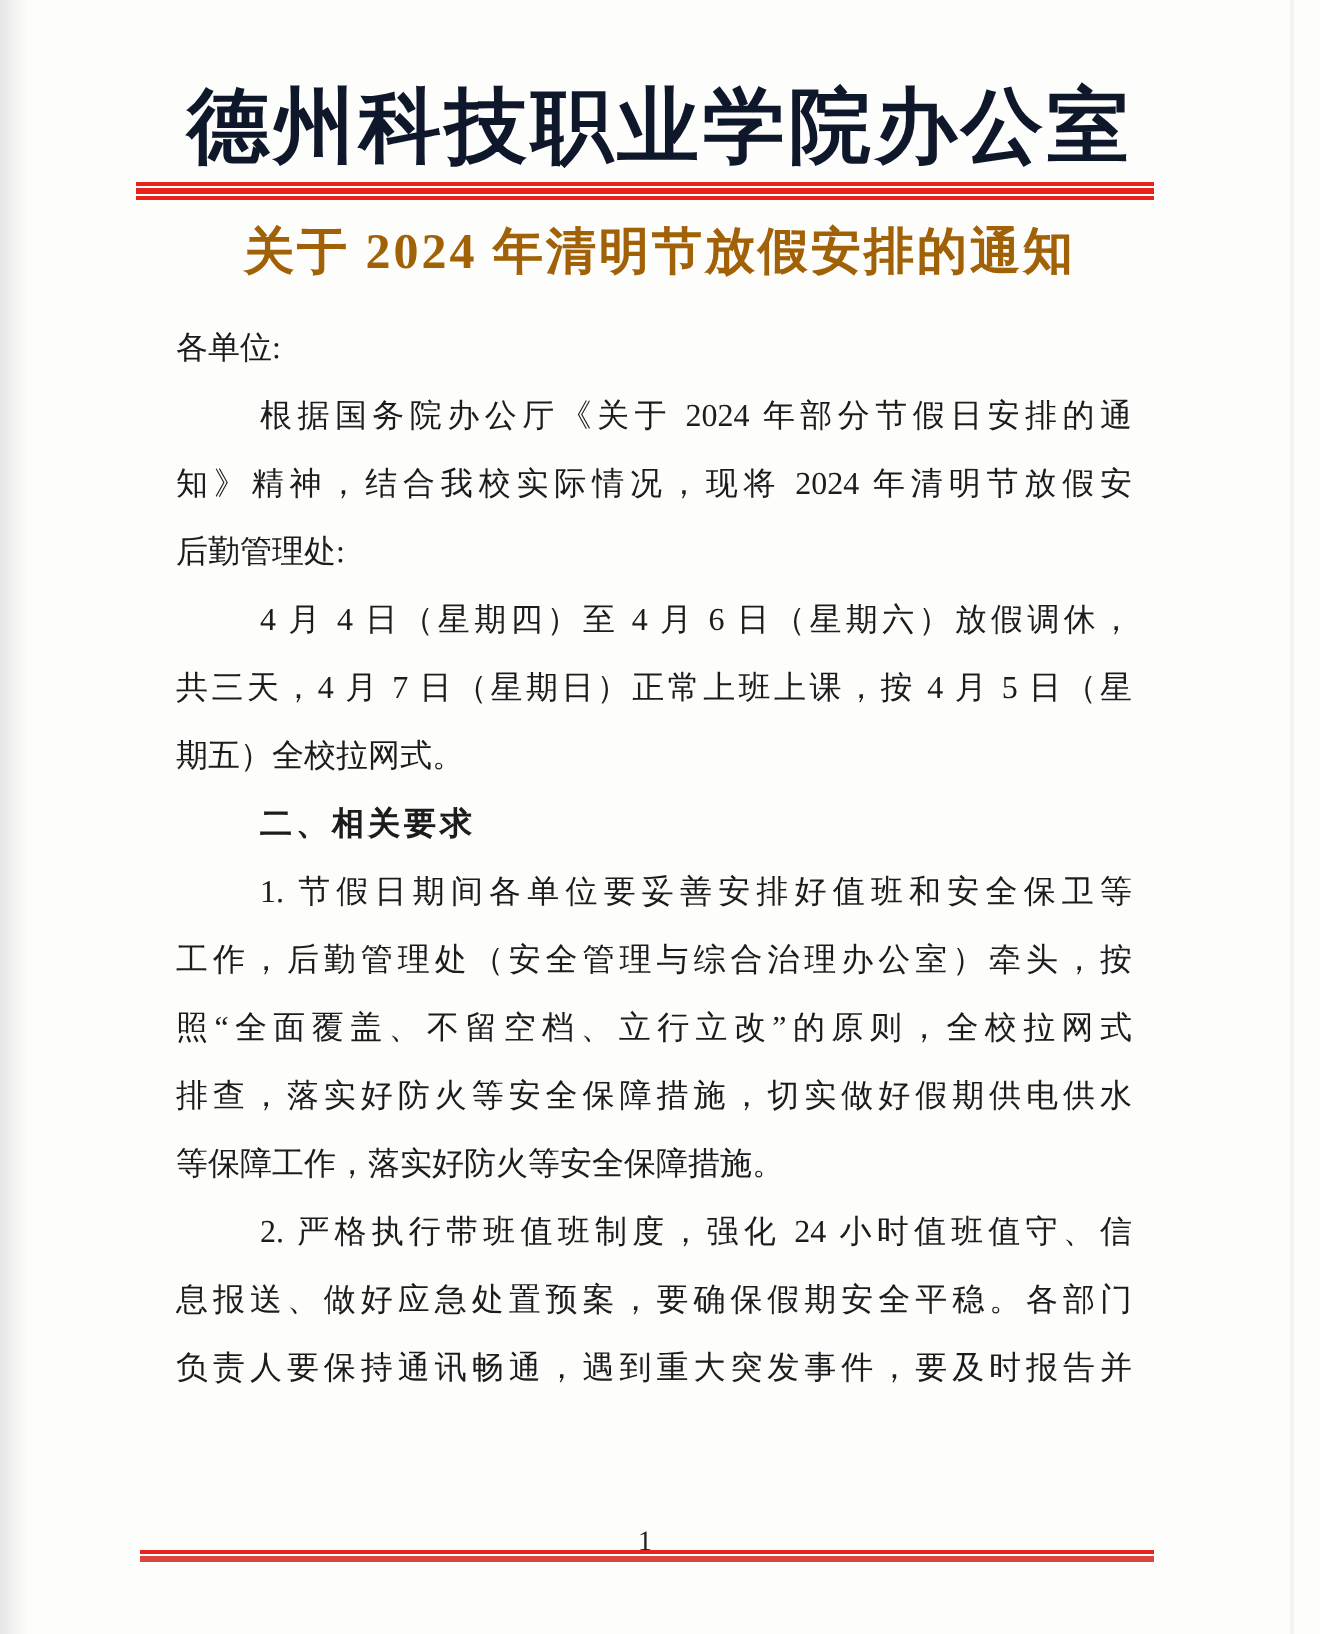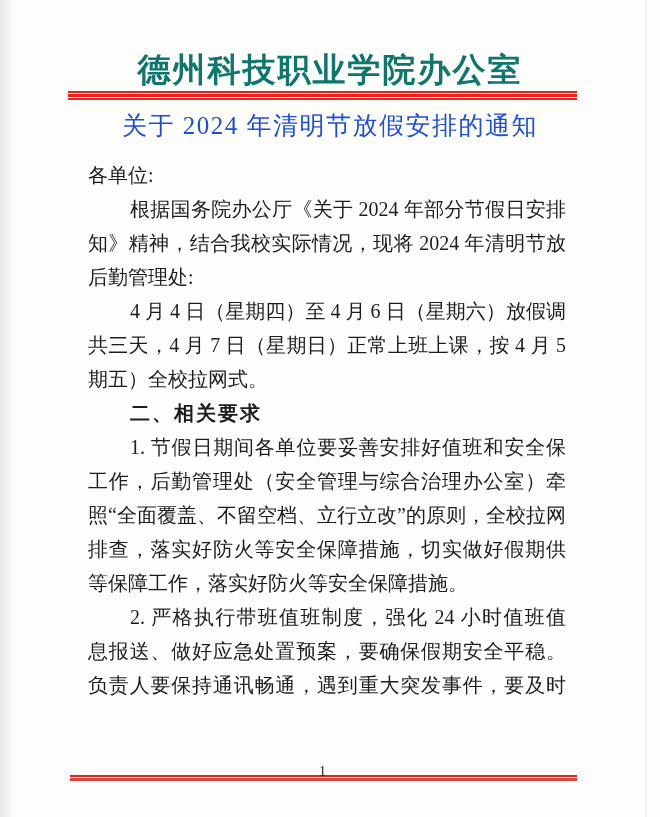--- a/index.html
+++ b/index.html
@@ -15,45 +15,45 @@
   
   .edge-left {
     position: absolute; left: 0; top: 0; bottom: 0; width: 14px;
     background: linear-gradient(to right, #e6e6e6, rgba(255,255,255,0));
   }
   .edge-right {
     position: absolute; right: 13px; top: 0; bottom: 0; width: 2px;
     background: #f3f3f2;
   }
   .org-title {
-    position: absolute; left: 0; right: 0; top: 48px;
+    position: absolute; left: 0; right: 0; top: 36px;
     text-align: center;
-    font-size: 33px;
+    font-size: 41px;
     font-weight: 700;
     letter-spacing: 2px;
-    color: #0f766e;
+    color: #0f172a;
     font-family: "Liberation Serif", "DejaVu Serif", serif;
     white-space: nowrap;
   }
   .header-rule { position: absolute; left: 68px; top: 91px; width: 509px; }
   .header-rule .s1 { height: 2px; background: #e8231c; margin-bottom: 1px; }
   .header-rule .s2 { height: 3px; background: #e8231c; margin-bottom: 1px; }
   .header-rule .s3 { height: 2px; background: #e8231c; }
   .doc-title {
     position: absolute; left: 0; right: 0; top: 109px;
     text-align: center;
     font-size: 25px;
-    font-weight: 400;
+    font-weight: 700;
     letter-spacing: 1.5px;
-    color: #1d4ed8;
+    color: #a16207;
     white-space: nowrap;
   }
   .body-block {
     position: absolute; left: 88px; top: 158px; width: 478px;
-    font-size: 20px;
+    font-size: 16px;
   }
   .bl { height: 34px; line-height: 34px; overflow: hidden; }
   .jf { text-align: justify; text-align-last: justify; text-justify: inter-character; }
   .ind { text-indent: 42px; }
   .hd {
     font-weight: 700;
     font-family: "Liberation Sans", "DejaVu Sans", sans-serif;
     letter-spacing: 2px;
   }
   .footer-rule { position: absolute; left: 70px; top: 775px; width: 507px; }

